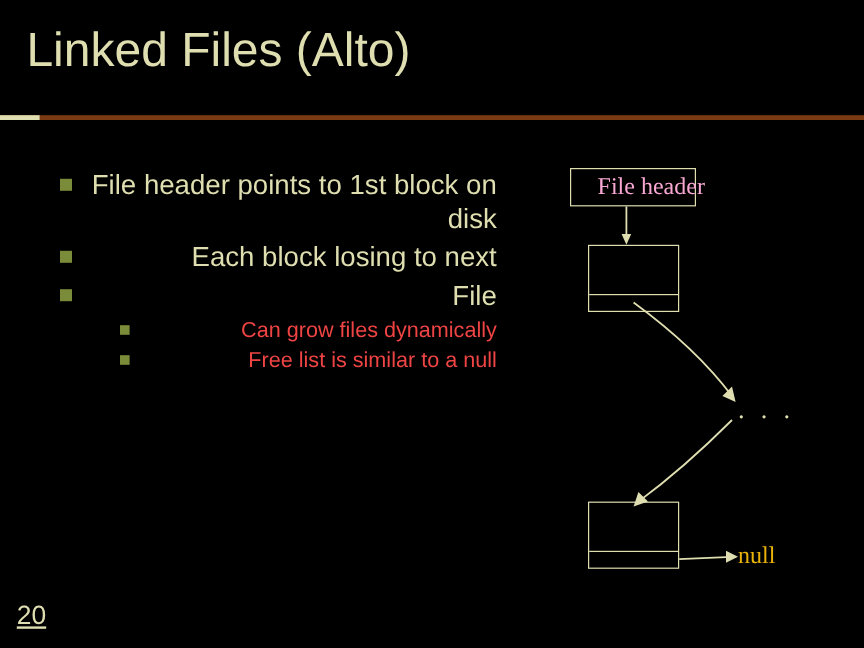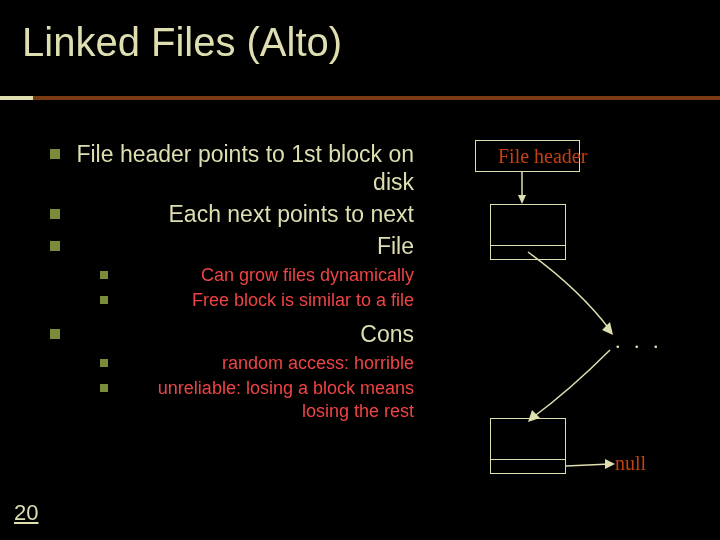--- a/index.html
+++ b/index.html
@@ -119,21 +119,21 @@
     top: 0;
     width: 105px;
     height: 32px;
   }
   .header-text {
     position: absolute;
     left: 22px;
     top: 4px;
     font-family: "Times New Roman", serif;
     font-size: 20px;
-    color: #c2410c;
+    color: #f9a8d4;
     white-space: nowrap;
   }
   .block1 { left: 30px; top: 64px; width: 76px; height: 56px; }
   .block1 .inner-line { position: absolute; left: 0; top: 40px; width: 74px; height: 0; border-top: 1.5px solid #dedeb0; }
   .block2 { left: 30px; top: 278px; width: 76px; height: 56px; }
   .block2 .inner-line { position: absolute; left: 0; top: 40px; width: 74px; height: 0; border-top: 1.5px solid #dedeb0; }
   .dots {
     position: absolute;
     left: 155px;
     top: 188px;
@@ -141,21 +141,21 @@
     font-size: 22px;
     color: #dedeb0;
     letter-spacing: 4px;
   }
   .null-text {
     position: absolute;
     left: 155px;
     top: 312px;
     font-family: "Times New Roman", serif;
     font-size: 20px;
-    color: #c2410c;
+    color: #eab308;
   }
   svg.arrows {
     position: absolute;
     left: 0;
     top: 0;
     width: 240px;
     height: 360px;
     overflow: visible;
   }
   .arrow-line {
@@ -171,31 +171,25 @@
 <body>
 
 <div class="slide">
 
   <div class="title">Linked Files (Alto)</div>
   <div class="divider"></div>
 
   <div class="content">
     <ul class="outer">
       <li><span>File header points to 1st block on disk</span></li>
-      <li><span>Each next points to next</span></li>
+      <li><span>Each block losing to next</span></li>
       <li><span>File</span>
         <ul class="inner">
           <li><span>Can grow files dynamically</span></li>
-          <li><span>Free block is similar to a file</span></li>
-        </ul>
-      </li>
-      <li><span>Cons</span>
-        <ul class="inner">
-          <li><span>random access: horrible</span></li>
-          <li><span>unreliable: losing a block means losing the rest</span></li>
+          <li><span>Free list is similar to a null</span></li>
         </ul>
       </li>
     </ul>
   </div>
 
   <div class="diagram">
     <div class="box header-box">
       <span class="header-text">File header</span>
     </div>
     <div class="box block1">

